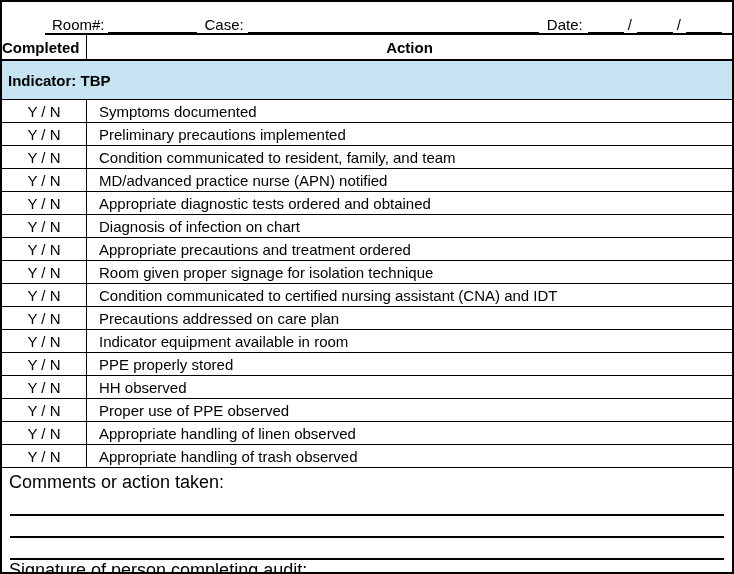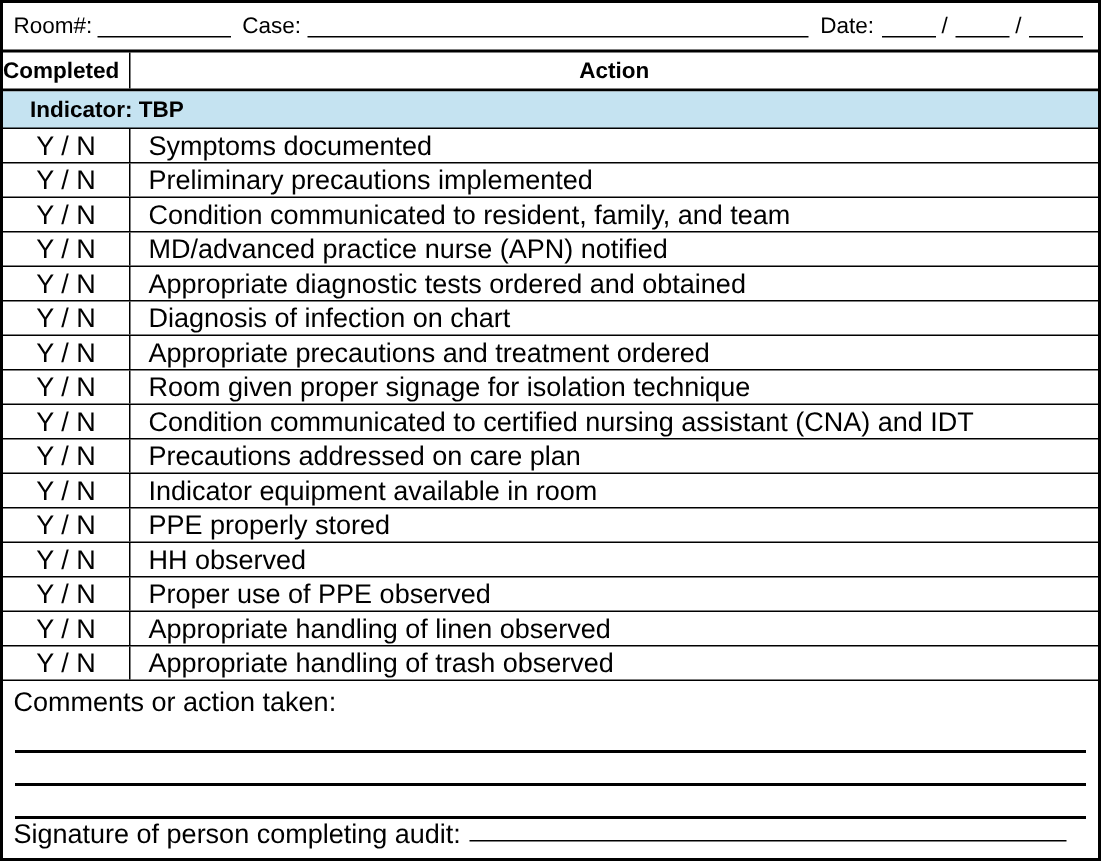--- a/index.html
+++ b/index.html
@@ -16,24 +16,25 @@
     background: #ffffff;
     display: flex;
     flex-direction: column;
   }
 
   
   .top-header {
     height: 33px;
     border-bottom: 2px solid #000000;
     display: flex;
-    align-items: center;
+    align-items: flex-end;
     padding: 0 7px;
     font-size: 15px;
     flex: 0 0 auto;
+    margin-left: 43px;
   }
   .uline {
     display: inline-block;
     border-bottom: 1.5px solid #000000;
     height: 15px;
   }
   .room-line  { width: 89px; margin: 0 8px 0 3px; }
   .case-line  { flex: 1 1 auto; margin: 0 8px 0 4px; }
   .date-line  { width: 36px; margin: 0 3px 0 5px; }
   .date-slash { margin-left: 1px; }
@@ -57,37 +58,37 @@
   }
   .thead-row .col-completed { padding-left: 0; }
   .col-action {
     flex: 1 1 auto;
     display: flex;
     align-items: center;
   }
   .thead-row .col-action { justify-content: center; }
 
   .indicator-row {
-    height: 25px;
+    height: 39px;
     background: #C5E3F1;
     border-bottom: 1px solid #000000;
     display: flex;
     align-items: center;
-    padding-left: 18px;
+    padding-left: 6px;
     font-weight: bold;
     font-size: 15px;
     flex: 0 0 auto;
   }
 
   .data-row {
     height: 23px;
     border-bottom: 1px solid #000000;
     display: flex;
     align-items: stretch;
-    font-size: 18px;
+    font-size: 15px;
     flex: 0 0 auto;
   }
   .data-row .col-completed { justify-content: center; }
   .data-row .col-action { padding-left: 12px; }
 
   
   .footer {
     flex: 1 1 auto;
     display: flex;
     flex-direction: column;

